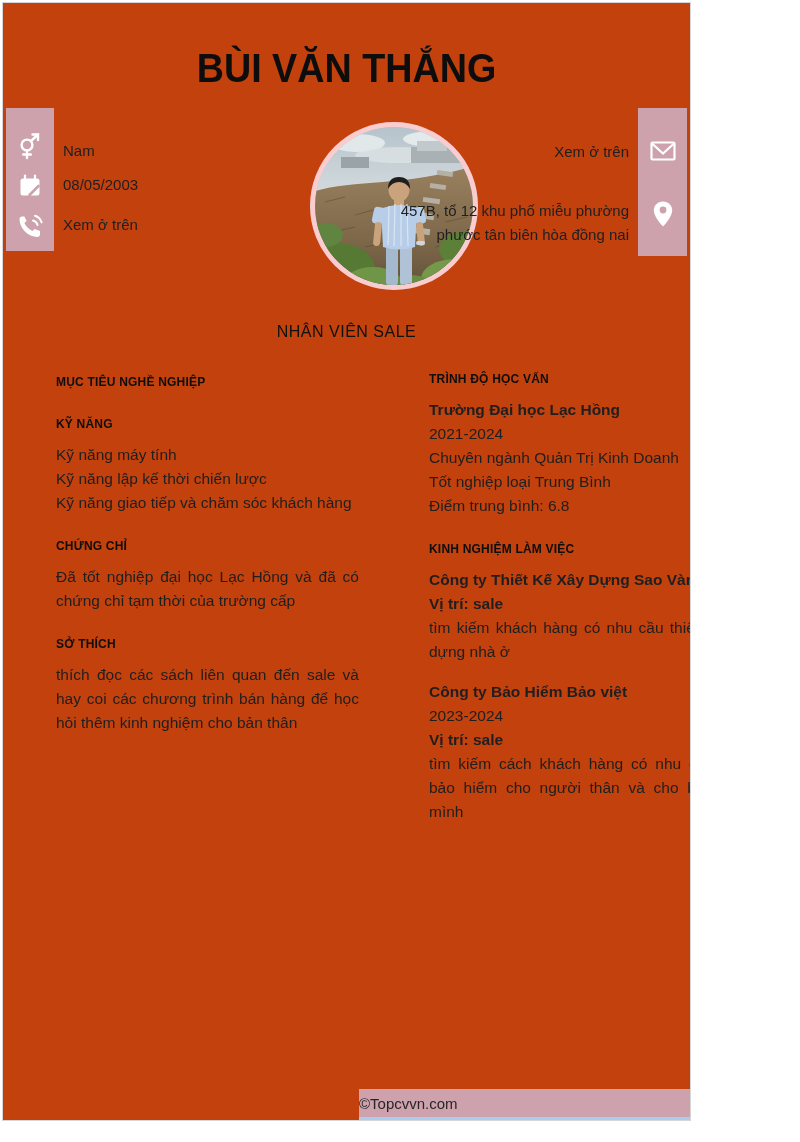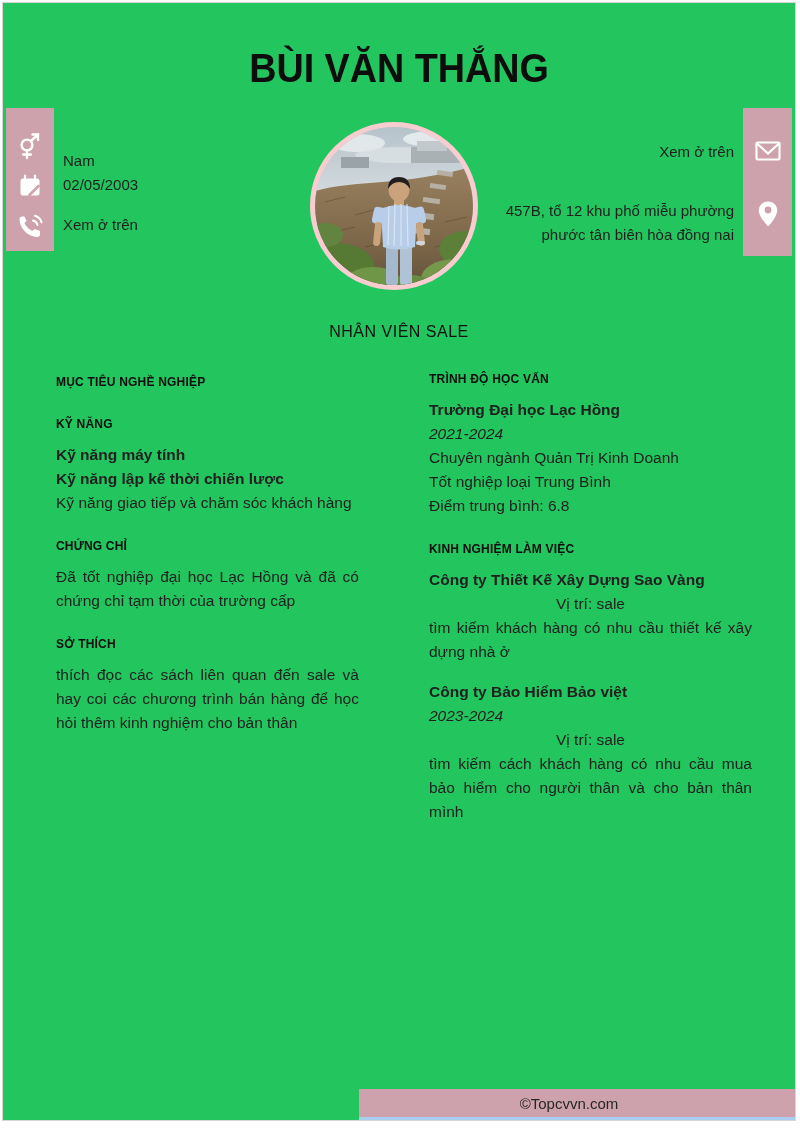--- a/index.html
+++ b/index.html
@@ -3,22 +3,22 @@
 <meta charset="utf-8">
 <style>
   * { box-sizing: border-box; }
   html,body { margin:0; padding:0; }
   body {
     width:800px; height:1142px; background:#ffffff;
     font-family:"Liberation Sans","DejaVu Sans",sans-serif;
     color:#1f1f1f; position:relative;
   }
   .page {
-    position:absolute; left:2px; top:2px; width:794px; height:1119px;
-    background:#22c55e; border:1px solid #d6d6d6; overflow:hidden;
+    position:absolute; left:2px; top:2px; width:689px; height:1119px;
+    background:#c2410c; border:1px solid #d6d6d6; overflow:hidden;
   }
   
   .name-title {
     position:absolute; top:42px; left:0; right:0; text-align:center;
     font-size:41px; font-weight:800; color:#0d0d0d; letter-spacing:0;
     transform:scaleX(0.92);
   }
   .job-title {
     position:absolute; top:320px; left:0; right:0; text-align:center;
     font-size:16px; font-weight:400; letter-spacing:0.5px; color:#111;
@@ -44,31 +44,31 @@
   .col { position:absolute; font-size:15.5px; line-height:24px; }
   .col-left  { left:53px;  top:368px; width:303px; }
   .col-right { left:426px; top:365px; width:323px; }
   h2 {
     font-size:12px; font-weight:700; margin:0 0 8px 0; line-height:22px;
     color:#0e0e0e; letter-spacing:0.2px;
   }
   .sect { margin-top:20px; }
   .sect:first-child { margin-top:0; }
   .col p { margin:0; text-align:justify; }
-  .plain-line { margin:0;font-weight:bold; }
+  .plain-line { margin:0; }
   .entry-title { font-weight:700; }
-  .entry-years { font-style:italic; }
-  .entry-pos   { font-weight:400;text-align:center; }
+  .entry-years { }
+  .entry-pos   { font-weight:700; }
   .job { margin-top:16px; }
   .job:first-of-type { margin-top:8px; }
   
   .footer-bar {
     position:absolute; left:356px; right:0; bottom:0; height:31px;
     background:#cda2ad; border-bottom:3px solid #a9cdf0;
-    display:flex; align-items:center; justify-content:center;
+    display:flex; align-items:center; justify-content:flex-start;
     padding-right:16px; font-size:15px; color:#262626;
   }
 </style>
 </head>
 <body>
 
 <div class="page">
 
   <div class="name-title">BÙI VĂN THẮNG</div>
 
@@ -93,22 +93,22 @@
     <span class="bicon" style="top:106px">
       <svg width="27" height="26" viewBox="0 0 27 26" fill="#fff">
         <path d="M5.5 2.5 C4.2 2.5 3 3.7 3 5 c0 9.5 8.5 18 18 18 1.3 0 2.5-1.2 2.5-2.5 v-3.4 l-5.4-2.2 -2.2 2.2 c-3.4-1.6-6.4-4.6-8-8 l2.2-2.2 -2.2-4.4 z"></path>
         <path d="M16.5 6.5 a6.5 6.5 0 0 1 4.5 4.5" fill="none" stroke="#fff" stroke-width="2" stroke-linecap="round"></path>
         <path d="M18.5 1.8 a10 10 0 0 1 6.6 6.6" fill="none" stroke="#fff" stroke-width="2" stroke-linecap="round"></path>
       </svg>
     </span>
   </div>
 
   <div class="contact-left">
-    <div class="row" style="top:42px">Nam</div>
-    <div class="row" style="top:66px">02/05/2003</div>
+    <div class="row" style="top:32px">Nam</div>
+    <div class="row" style="top:66px">08/05/2003</div>
     <div class="row" style="top:106px">Xem ở trên</div>
   </div>
 
   <div class="photo">
     <svg width="168" height="168" viewBox="0 0 168 168">
       <defs>
         <linearGradient id="sky" x1="0" y1="0" x2="0" y2="1">
           <stop offset="0" stop-color="#b6c3cb"></stop>
             <stop offset="1" stop-color="#d9dfe1"></stop>
         </linearGradient>

